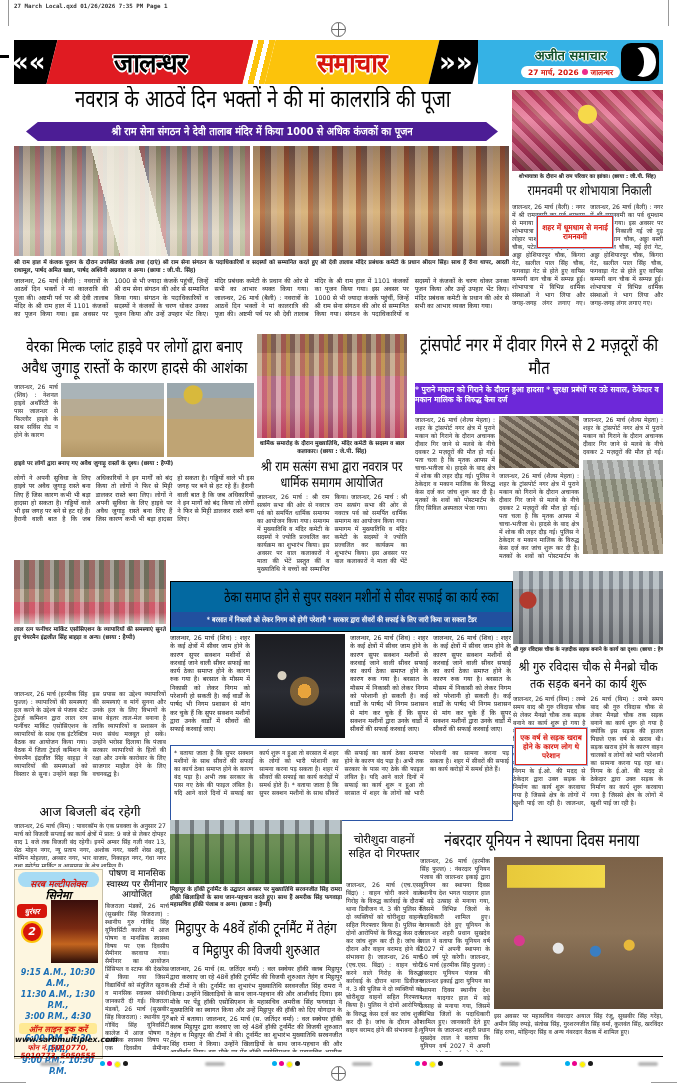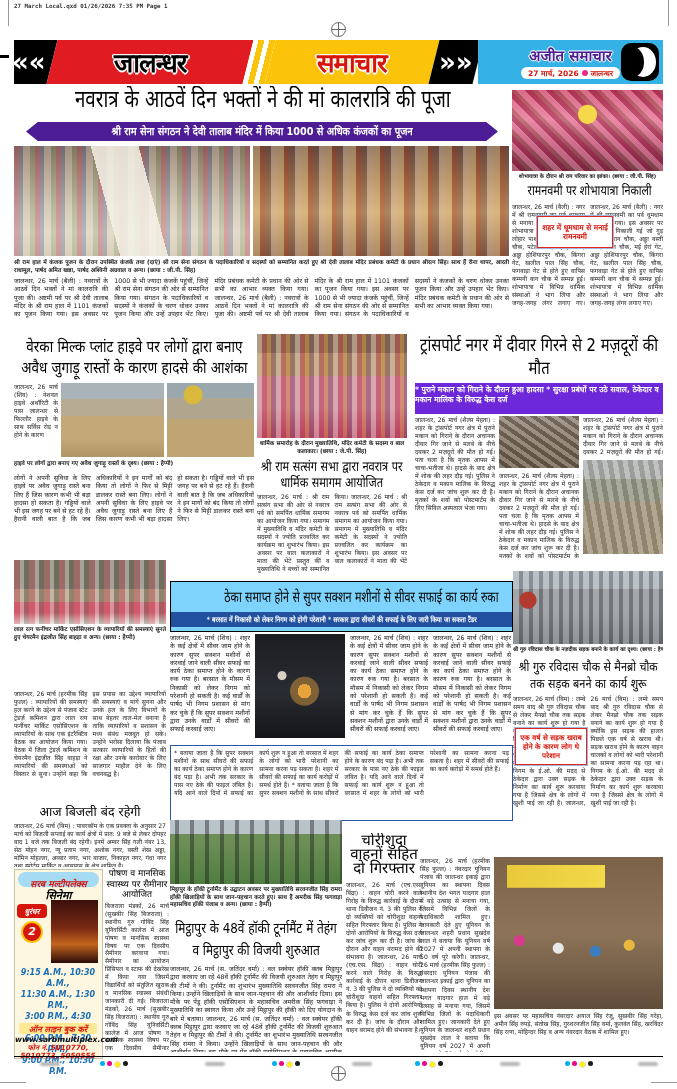--- a/index.html
+++ b/index.html
@@ -63,21 +63,21 @@
     <span class="unskew mh-title" style="font-size:26px;color:#000;">जालन्धर</span>
   </div>
   <div class="seg skew" style="width:22px;background:repeating-linear-gradient(90deg,#fff 0 5px,#fcc30b 5px 11px);"></div>
   <div class="seg skew" style="width:164px;background:#fcc30b;">
     <span class="unskew mh-title" style="font-size:26px;color:#d6150b;">समाचार</span>
   </div>
   <div class="seg skew" style="width:44px;background:#000;">
     <span class="chev unskew">»»</span>
   </div>
   <div class="seg" style="flex:1;background:#35b2e5;flex-direction:column;justify-content:center;gap:2px;position:relative;">
-    <span style="font-weight:bold;font-size:15px;color:#4c1d95;text-shadow:-1px 0 #fff,1px 0 #fff,0 -1px #fff,0 1px #fff;">अजीत समाचार</span>
+    <span style="font-weight:bold;font-size:13px;color:#14532d;text-shadow:-1px 0 #fff,1px 0 #fff,0 -1px #fff,0 1px #fff;">अजीत समाचार</span>
     <span class="pill">
       <span style="font-size:7.5px;font-weight:bold;color:#d6150b;">27 मार्च, 2026</span>
       <span style="width:6px;height:6px;border-radius:50%;background:#ec2a8b;display:inline-block;"></span>
       <span style="font-size:7.5px;font-weight:bold;color:#d6150b;">जालन्धर</span>
     </span>
     <span style="position:absolute;right:4px;top:3px;width:38px;height:38px;border-radius:10px;background:#000;overflow:hidden;">
       <span style="position:absolute;left:9px;top:4px;width:26px;height:30px;border-radius:50%;background:#fff;"></span>
       <span style="position:absolute;left:1px;top:4px;width:22px;height:30px;border-radius:50%;background:#000;"></span>
     </span>
   </div>
@@ -144,21 +144,21 @@
     <div class="body" style="width:80px;height:86px;font-size:6.1px;margin-top:4px;">जालन्धर, 26 मार्च (शैल्स मेहता) : शहर के ट्रांसपोर्ट नगर क्षेत्र में पुराने मकान को गिराने के दौरान अचानक दीवार गिर जाने से मलबे के नीचे दबकर 2 मज़दूरों की मौत हो गई। पता चला है कि मृतक आपस में चाचा-भतीजा थे। हादसे के बाद क्षेत्र में शोक की लहर दौड़ गई। पुलिस ने ठेकेदार व मकान मालिक के विरुद्ध केस दर्ज कर जांच शुरू कर दी है। मृतकों के शवों को पोस्टमार्टम के लिए सिविल अस्पताल भेजा गया।</div>
   </div>
   <div style="width:80px;">
     <div class="body" style="width:80px;height:40px;font-size:6.1px;">जालन्धर, 26 मार्च (शैल्स मेहता) : शहर के ट्रांसपोर्ट नगर क्षेत्र में पुराने मकान को गिराने के दौरान अचानक दीवार गिर जाने से मलबे के नीचे दबकर 2 मज़दूरों की मौत हो गई। पता चला है कि मृतक आपस में चाचा-भतीजा थे। हादसे के बाद क्षेत्र में शोक की लहर दौड़ गई। पुलिस ने ठेकेदार व मकान मालिक के विरुद्ध केस दर्ज कर जांच शुरू कर दी है। मृतकों के शवों को पोस्टमार्टम के लिए सिविल अस्पताल भेजा गया।</div>
     <div class="photo" style="position:static;width:80px;height:94px;margin-top:4px;background:
          repeating-linear-gradient(80deg,rgba(90,80,60,.3) 0 5px,rgba(200,195,180,.3) 5px 10px),
          linear-gradient(180deg,#b9c0c4 0 20%,#9aa08f 20% 45%,#a79a82 45% 100%);"></div>
   </div>
 </div>
 
-<div class="abs boxed" style="left:170px;top:581px;width:341px;height:49px;background:#7dd3fc;">
+<div class="abs boxed" style="left:170px;top:581px;width:341px;height:49px;background:#0369a1;">
   <div class="hl" style="height:30px;font-size:15px;line-height:30px;">
     <span class="sq" style="transform:scaleX(.72);">ठेका समाप्त होने से सुपर सक्शन मशीनों से सीवर सफाई का कार्य रुका</span>
   </div>
   <div class="bluebanner" style="height:15px;font-size:7.2px;line-height:15px;">
     <span class="sq" style="transform:scaleX(.84);">* बरसात में निकासी को लेकर निगम को होगी परेशानी  * सरकार द्वारा सीवरों की सफाई के लिए जारी किया जा सकता टैंडर</span>
   </div>
 </div>
 <div class="abs" style="left:170px;top:634px;width:341px;height:108px;display:flex;gap:5px;">
   <div class="body" style="width:80px;height:108px;">जालन्धर, 26 मार्च (शिव) : शहर के कई क्षेत्रों में सीवर जाम होने के कारण सुपर सक्शन मशीनों से करवाई जाने वाली सीवर सफाई का कार्य ठेका समाप्त होने के कारण रुक गया है। बरसात के मौसम में निकासी को लेकर निगम को परेशानी हो सकती है। कई वार्डों के पार्षद भी निगम प्रशासन से मांग कर चुके हैं कि सुपर सक्शन मशीनों द्वारा उनके वार्डों में सीवरों की सफाई करवाई जाए।</div>
   <div class="photo" style="position:static;width:90px;height:104px;background:
@@ -216,23 +216,26 @@
 
 <div class="photo" style="left:170px;top:820px;width:172px;height:64px;background:
      repeating-linear-gradient(90deg,rgba(20,20,25,.4) 35px 39px,transparent 39px 50px),
      linear-gradient(180deg,#b9c4c9 0 22%,#6d8f57 22% 35%,#4f7d3f 100%);"></div>
 <div class="abs cap" style="left:170px;top:886px;width:172px;height:29px;overflow:hidden;">मिट्ठापुर के हॉकी टूर्नामैंट के उद्घाटन अवसर पर मुख्यातिथि सरवनजीत सिंह रामरा हॉकी खिलाड़ियों के साथ जान-पहचान करते हुए। साथ हैं अमरीक सिंह फगवाड़ा महासचिव हॉकी पंजाब व अन्य। (छाया : हैप्पी)</div>
 <div class="abs hl" style="left:170px;top:917px;width:172px;height:45px;font-size:14.5px;line-height:22px;">
   <span class="sqw" style="transform:scaleX(.82);width:121%;margin-left:-10.5%;">मिट्ठापुर के 48वें हॉकी टूर्नामैंट में तेहंग व मिट्ठापुर की विजयी शुरुआत</span>
 </div>
 <div class="abs body" style="left:170px;top:965px;width:172px;height:87px;">जालन्धर, 26 मार्च (स. जतिंदर वर्मा) : वल स्क्वेयर हॉकी क्लब मिट्ठापुर द्वारा करवाए जा रहे 48वें हॉकी टूर्नामैंट की विजयी शुरुआत तेहंग व मिट्ठापुर की टीमों ने की। टूर्नामैंट का शुभारंभ मुख्यातिथि सरवनजीत सिंह रामरा ने किया। उन्होंने खिलाड़ियों के साथ जान-पहचान की और आशीर्वाद दिया। इस मौके पर पेंडू हॉकी एसोसिएशन के महासचिव अमरीक सिंह फगवाड़ा ने मुख्यातिथि का स्वागत किया और उन्हें मिट्ठापुर की हॉकी को दिए योगदान के बारे में बताया। जालन्धर, 26 मार्च (स. जतिंदर वर्मा) : वल स्क्वेयर हॉकी क्लब मिट्ठापुर द्वारा करवाए जा रहे 48वें हॉकी टूर्नामैंट की विजयी शुरुआत तेहंग व मिट्ठापुर की टीमों ने की। टूर्नामैंट का शुभारंभ मुख्यातिथि सरवनजीत सिंह रामरा ने किया। उन्होंने खिलाड़ियों के साथ जान-पहचान की और आशीर्वाद दिया। इस मौके पर पेंडू हॉकी एसोसिएशन के महासचिव अमरीक सिंह फगवाड़ा ने मुख्यातिथि का स्वागत किया और उन्हें मिट्ठापुर की हॉकी को दिए योगदान के बारे में बताया।</div>
 
-<div class="abs hl" style="left:346px;top:833px;width:76px;height:45px;font-size:15px;line-height:14px;">चोरीशुदा वाहनों सहित दो गिरफ्तार</div>
+<div class="abs hl" style="left:346px;top:833px;width:76px;height:45px;font-size:11px;line-height:14px;">चोरीशुदा वाहनों सहित दो गिरफ्तार</div>
 <div class="abs body" style="left:346px;top:881px;width:76px;height:171px;font-size:6.1px;">जालन्धर, 26 मार्च (एच.एस. बिंद्रा) : वाहन चोरी करने वाले गिरोह के विरुद्ध कार्रवाई के दौरान थाना डिवीजन नं. 3 की पुलिस ने दो व्यक्तियों को चोरीशुदा वाहनों सहित गिरफ्तार किया है। पुलिस ने दोनों आरोपियों के विरुद्ध केस दर्ज कर जांच शुरू कर दी है। जांच के दौरान और वाहन बरामद होने की संभावना है। जालन्धर, 26 मार्च (एच.एस. बिंद्रा) : वाहन चोरी करने वाले गिरोह के विरुद्ध कार्रवाई के दौरान थाना डिवीजन नं. 3 की पुलिस ने दो व्यक्तियों को चोरीशुदा वाहनों सहित गिरफ्तार किया है। पुलिस ने दोनों आरोपियों के विरुद्ध केस दर्ज कर जांच शुरू कर दी है। जांच के दौरान और वाहन बरामद होने की संभावना है।</div>
 
+<div class="abs hl" style="left:420px;top:828px;width:243px;height:24px;font-size:17px;line-height:24px;">
+  <span class="sq" style="transform:scaleX(.8);">नंबरदार यूनियन ने स्थापना दिवस मनाया</span>
+</div>
 <div class="abs body" style="left:420px;top:857px;width:70px;height:195px;font-size:6.1px;">जालन्धर, 26 मार्च (हरमीक सिंह फुल्ल) : नंबरदार यूनियन पंजाब की जालन्धर इकाई द्वारा यूनियन का स्थापना दिवस स्थानीय देश भगत यादगार हाल में बड़े उत्साह से मनाया गया, जिसमें विभिन्न जिलों के पदाधिकारी शामिल हुए। जानकारी देते हुए यूनियन के जालन्धर शहरी प्रधान सुखदेव लाल ने बताया कि यूनियन वर्ष 2027 में अपनी स्थापना के 50 वर्ष पूरे करेगी। जालन्धर, 26 मार्च (हरमीक सिंह फुल्ल) : नंबरदार यूनियन पंजाब की जालन्धर इकाई द्वारा यूनियन का स्थापना दिवस स्थानीय देश भगत यादगार हाल में बड़े उत्साह से मनाया गया, जिसमें विभिन्न जिलों के पदाधिकारी शामिल हुए। जानकारी देते हुए यूनियन के जालन्धर शहरी प्रधान सुखदेव लाल ने बताया कि यूनियन वर्ष 2027 में अपनी स्थापना के 50 वर्ष पूरे करेगी।</div>
 <div class="photo" style="left:494px;top:857px;width:169px;height:152px;background:
      linear-gradient(90deg,#e8c93a,#f2d94a) 18% 6%/58% 15% no-repeat,
      radial-gradient(circle at 15% 55%,#d83a8e 0 5px,transparent 6px),
      radial-gradient(circle at 38% 60%,#e8e8e8 0 5px,transparent 6px),
      radial-gradient(circle at 60% 62%,#3a7ec2 0 5px,transparent 6px),
      radial-gradient(circle at 80% 58%,#e8b93a 0 5px,transparent 6px),
      linear-gradient(180deg,#7c6248 0,#8d7458 50%,#5f4c3a 100%);"></div>
 <div class="abs body" style="left:494px;top:1012px;width:169px;height:40px;font-size:6.1px;">इस अवसर पर महासचिव नंबरदार अयाल सिंह रंजू, सुखबीर सिंह गरेंहा, अमीन सिंह रुपड़े, संतोख सिंह, गुरशरनजीत सिंह वर्मा, कुलवंत सिंह, खरविंदर सिंह रत्ना, मोहिन्दर सिंह व अन्य नंबरदार बैठक में शामिल हुए।</div>
 

